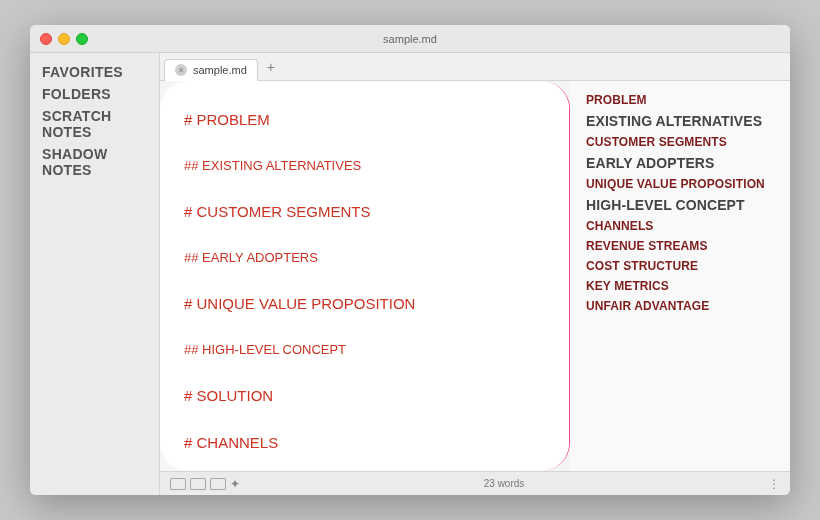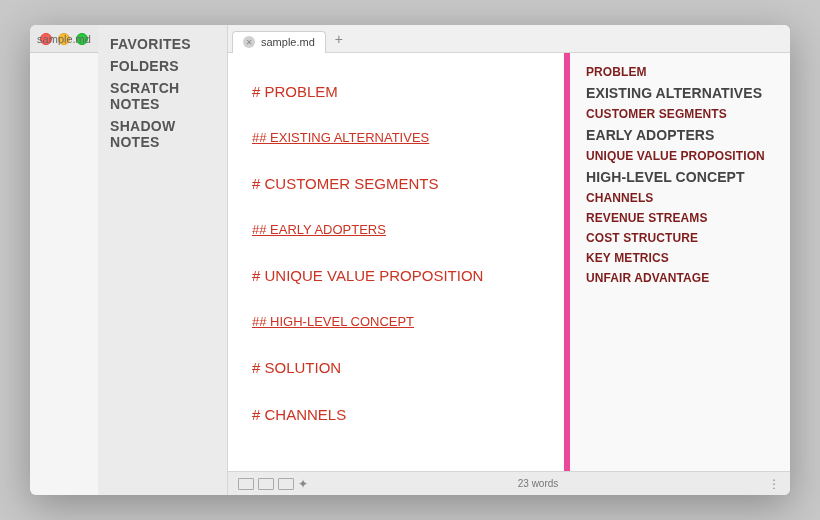--- a/index.html
+++ b/index.html
@@ -13,21 +13,21 @@
       font-family: -apple-system, BlinkMacSystemFont, 'Helvetica Neue', Arial, sans-serif;
     }
 
     .app-window {
       width: 760px;
       height: 470px;
       background: #f5f5f5;
       border-radius: 6px;
       box-shadow: 0 10px 40px rgba(0,0,0,0.3);
       display: flex;
-      flex-direction: row;
+      flex-direction: column;
       overflow: hidden;
     }
 
     
     .title-bar {
       height: 28px;
       background: #e8e8e8;
       border-bottom: 1px solid #d0d0d0;
       display: flex;
       align-items: center;
@@ -139,37 +139,37 @@
       display: flex;
       overflow: hidden;
     }
 
     
     .editor-pane {
       flex: 1;
       background: #fff;
       overflow-y: auto;
       padding: 20px 24px;
-      border-right: 6px solid #ec4899;
+      border-right: 1px solid #ec4899;
+      border-radius: 28px;
     }
 
     .md-h1 {
       color: #cc3322;
       font-size: 15px;
       font-weight: 400;
       margin-bottom: 30px;
       margin-top: 10px;
     }
     .md-h2 {
       color: #cc3322;
       font-size: 13px;
       font-weight: 400;
       margin-bottom: 30px;
       margin-top: 4px;
-      text-decoration: underline;
     }
 
     
     .outline-pane {
       width: 220px;
       background: #f9f9f9;
       padding: 12px 16px;
       overflow-y: auto;
     }
 

